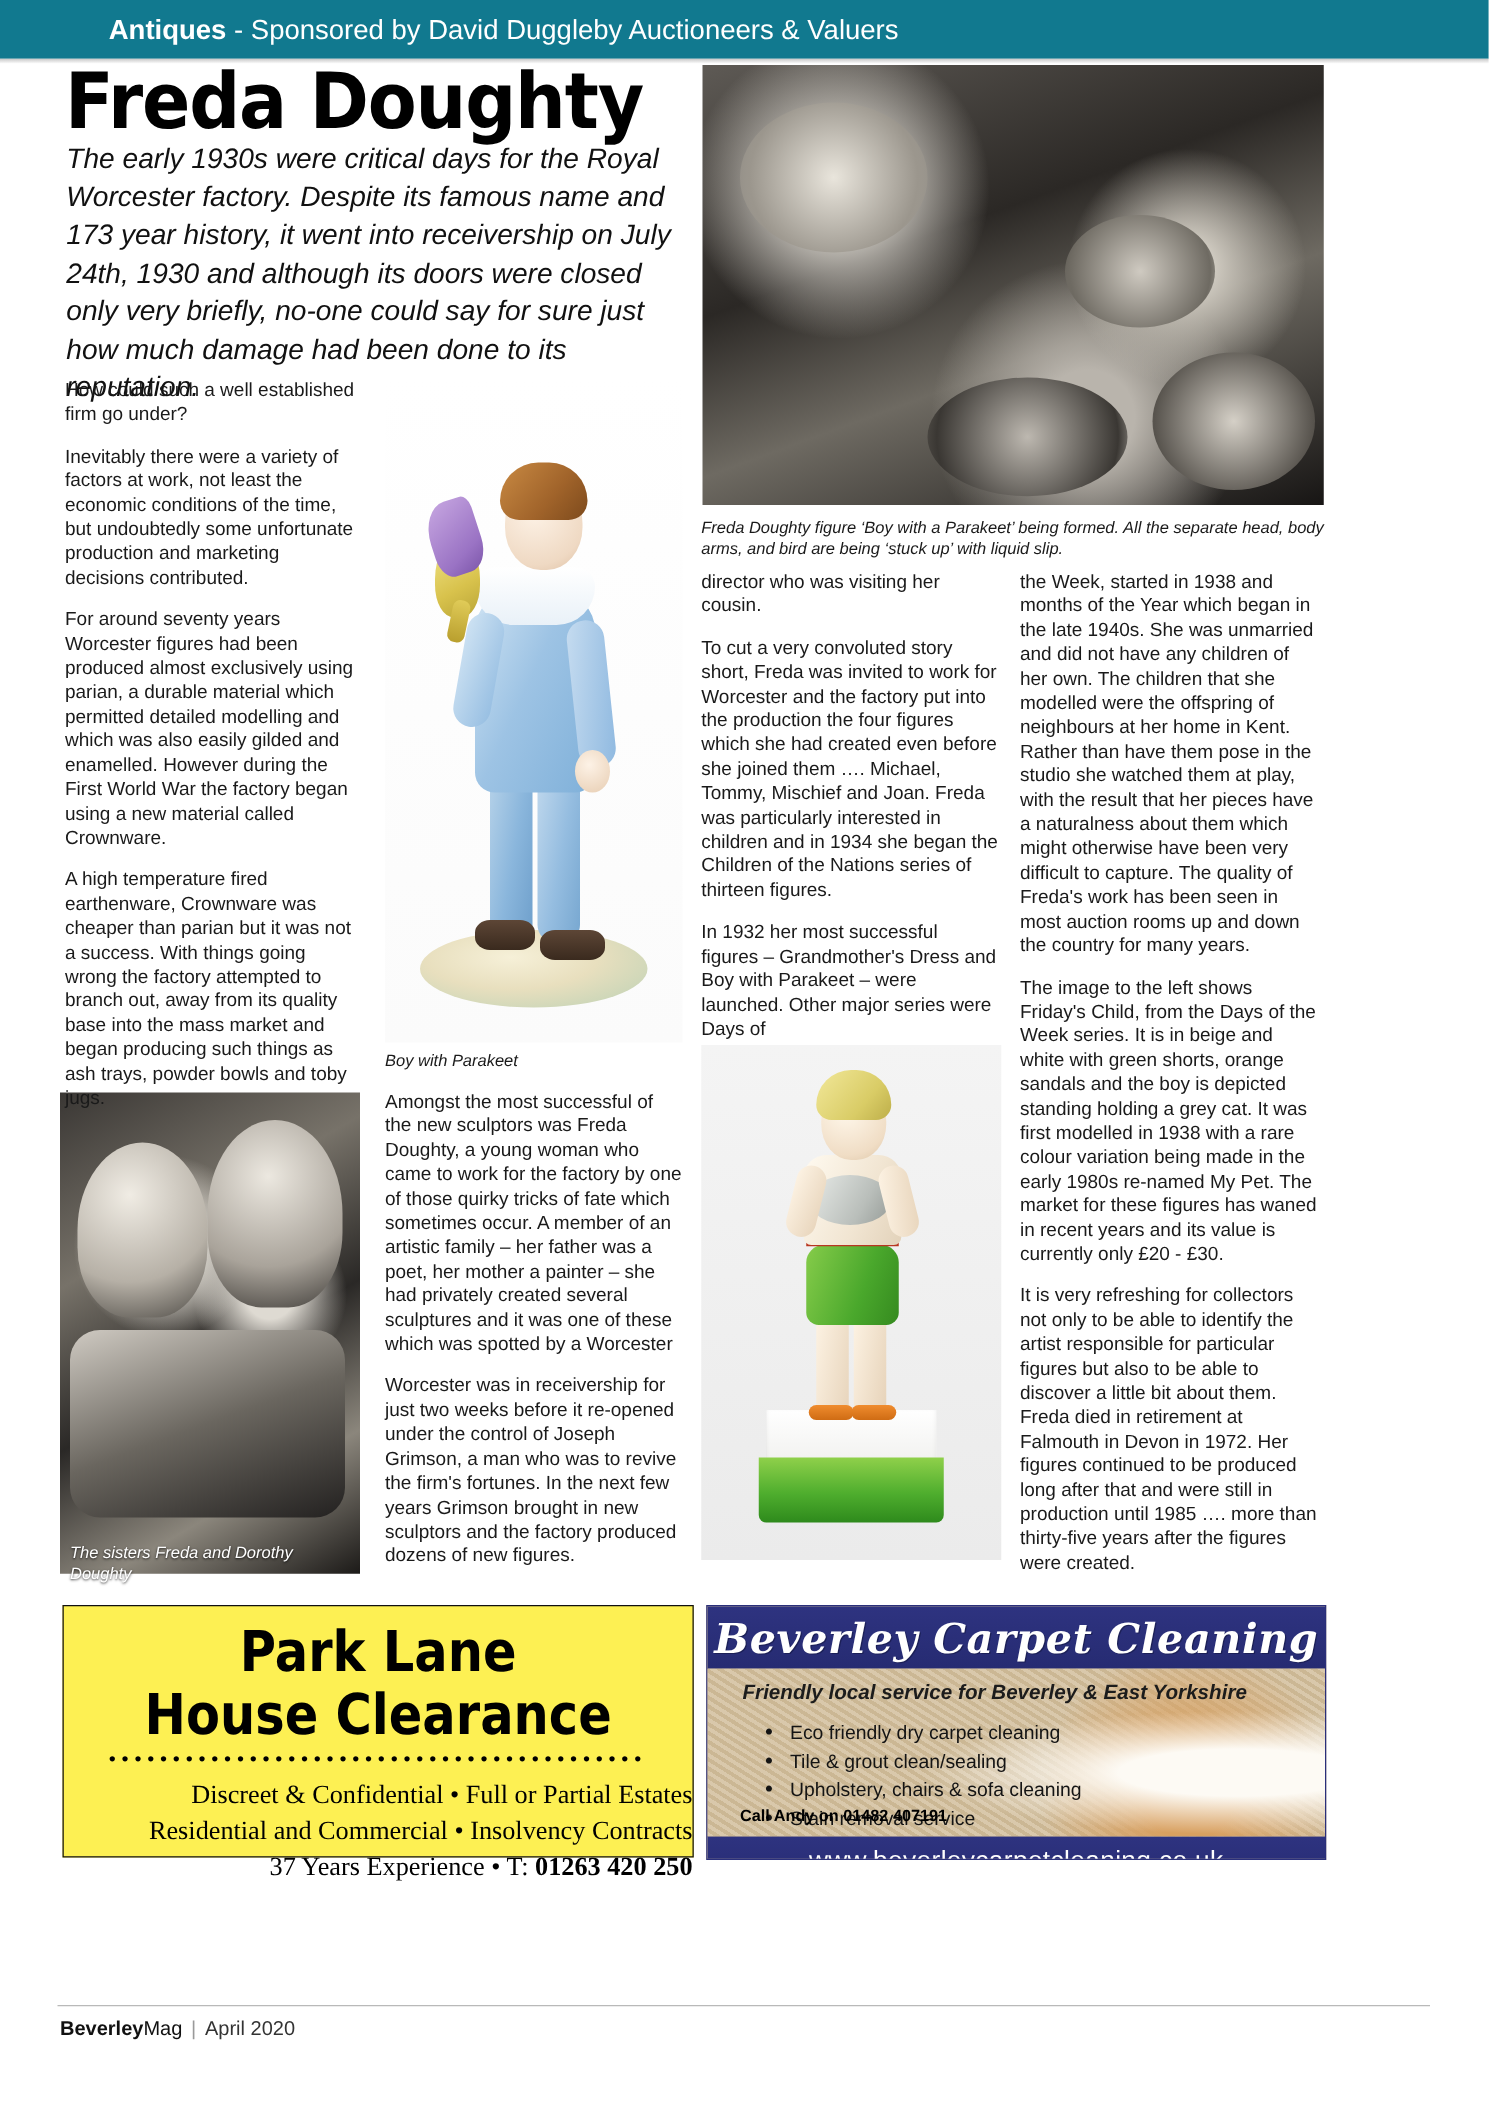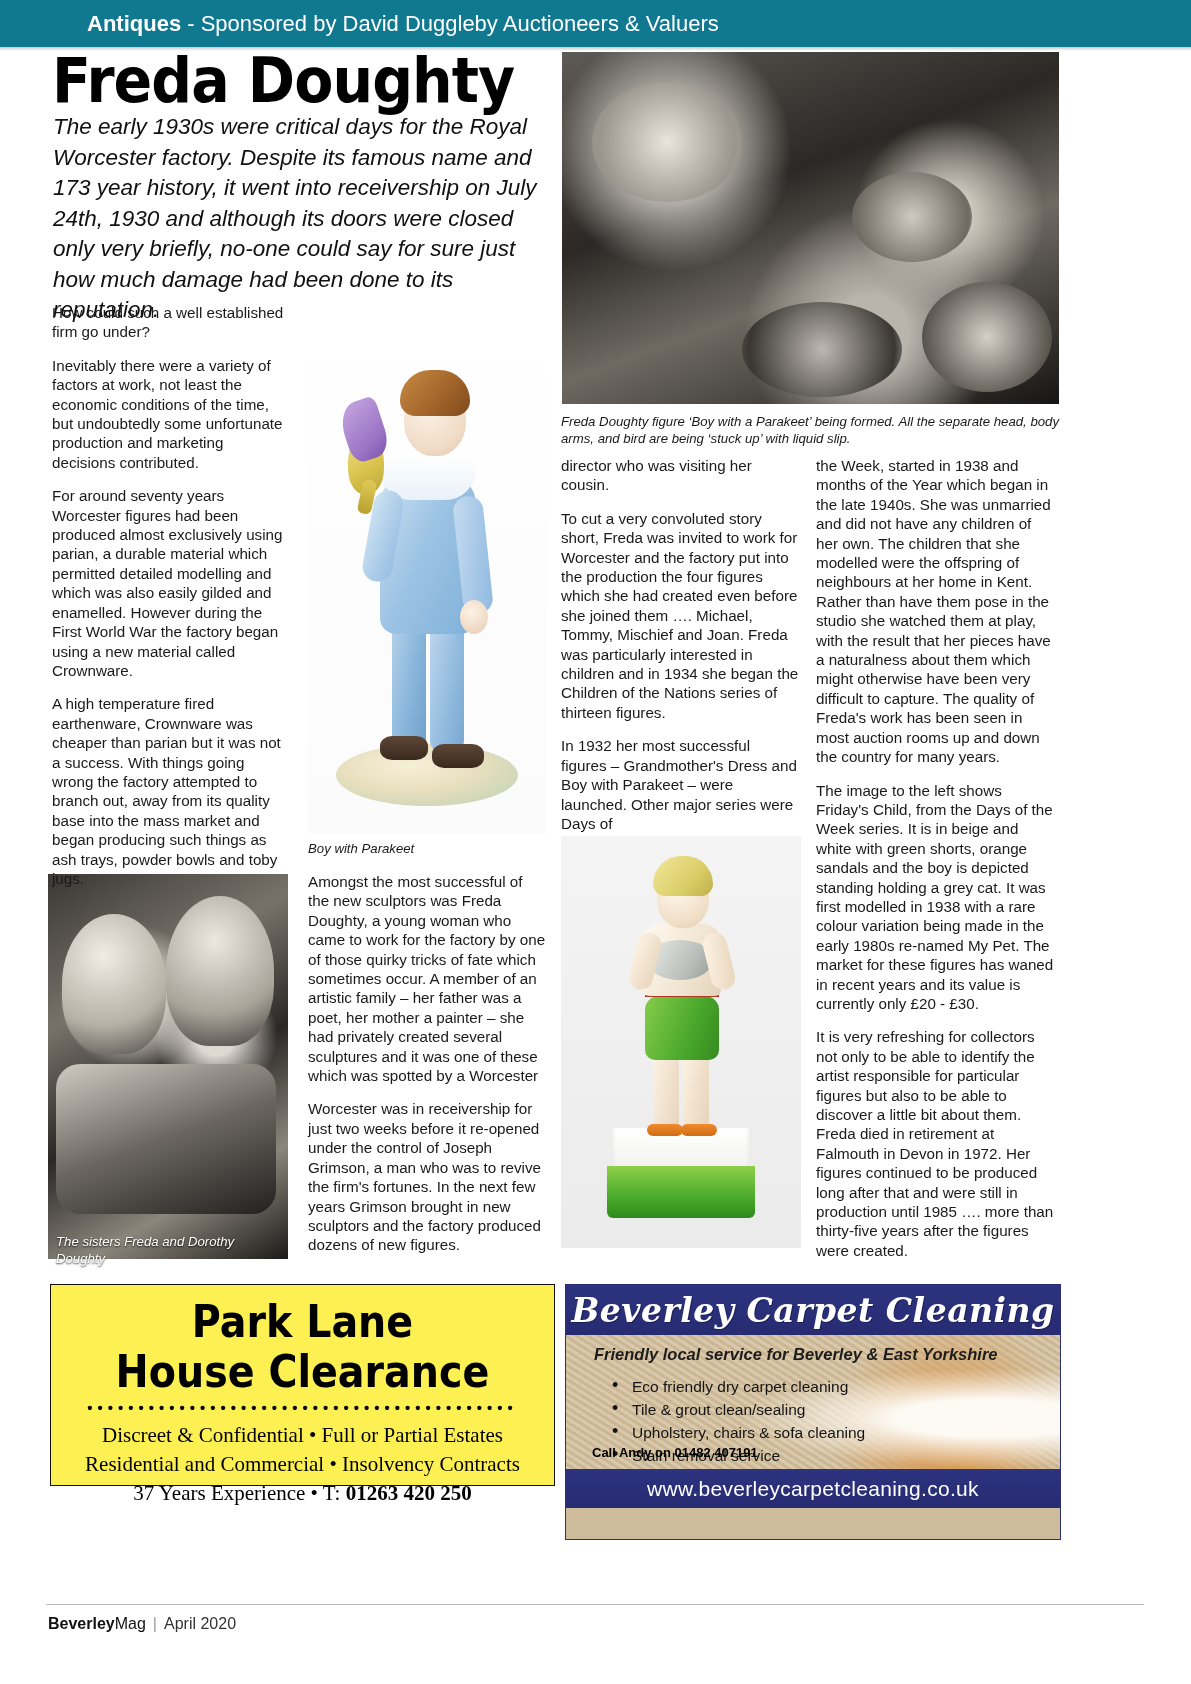--- a/index.html
+++ b/index.html
@@ -111,28 +111,28 @@
     transform:scaleX(0.88); transform-origin:center top;
   }
   #ad-parklane .pl-title-wrap { padding-top:12px; }
   #ad-parklane .dots {
     text-align:center; font-size:15px; letter-spacing:5px; color:#000;
     margin-top:6px; font-weight:bold; line-height:10px; overflow:hidden;
     height:14px;
   }
   #ad-parklane .pl-line {
     font-family:"Liberation Serif", serif;
-    font-size:21px; line-height:29px; text-align:center; color:#000;
+    font-size:21px; line-height:29px; text-align:right; color:#000;
   }
   #ad-parklane .pl-lines { margin-top:4px; }
   #ad-parklane .pl-line b { font-weight:bold; }
 
   
   #ad-carpet {
-    position:absolute; left:565px; top:1284px; width:496px; height:256px;
+    position:absolute; left:565px; top:1284px; width:496px; height:204px;
     border:1px solid #2a2f7a; overflow:hidden; background:#cdbb9a;
   }
   #ad-carpet .cc-band {
     height:50px; background:linear-gradient(#2e3380,#262b72);
     display:flex; align-items:center; justify-content:center;
   }
   #ad-carpet .cc-logo {
     font-family:"DejaVu Serif", serif; font-style:italic; font-weight:bold;
     font-size:33px; color:#fff; letter-spacing:0.5px;
     text-shadow:1px 1px 0 #1c2057;

